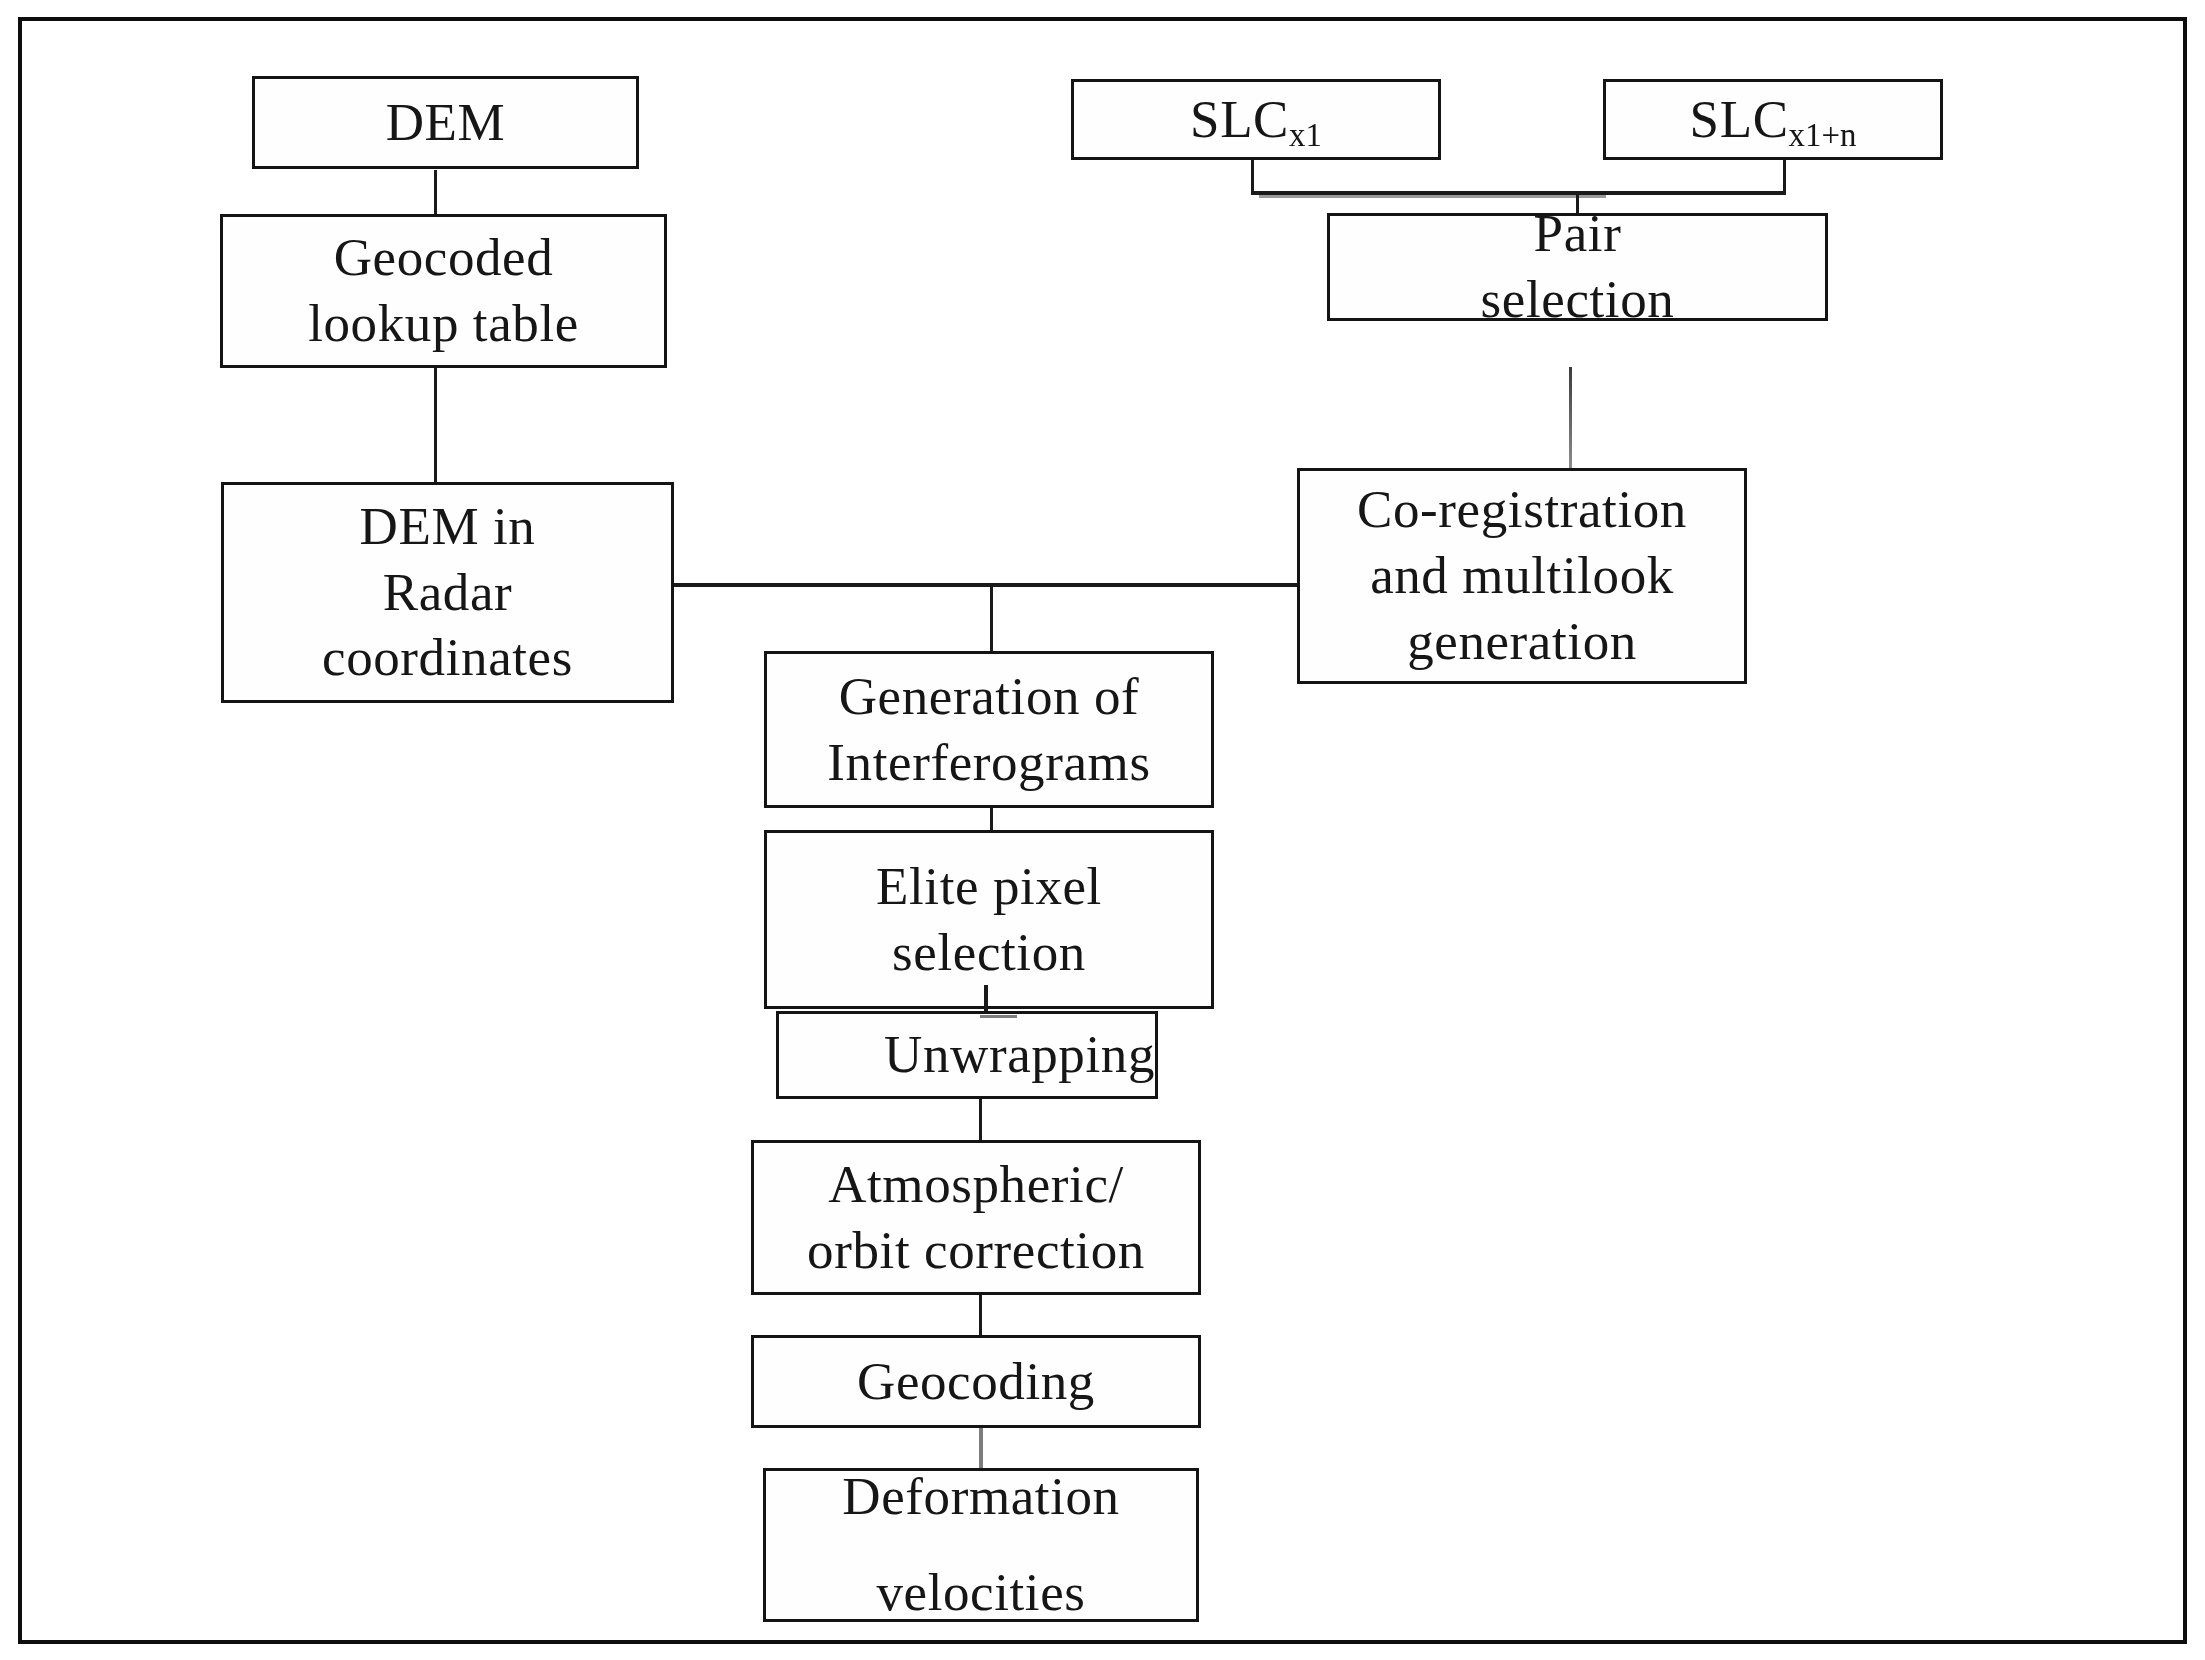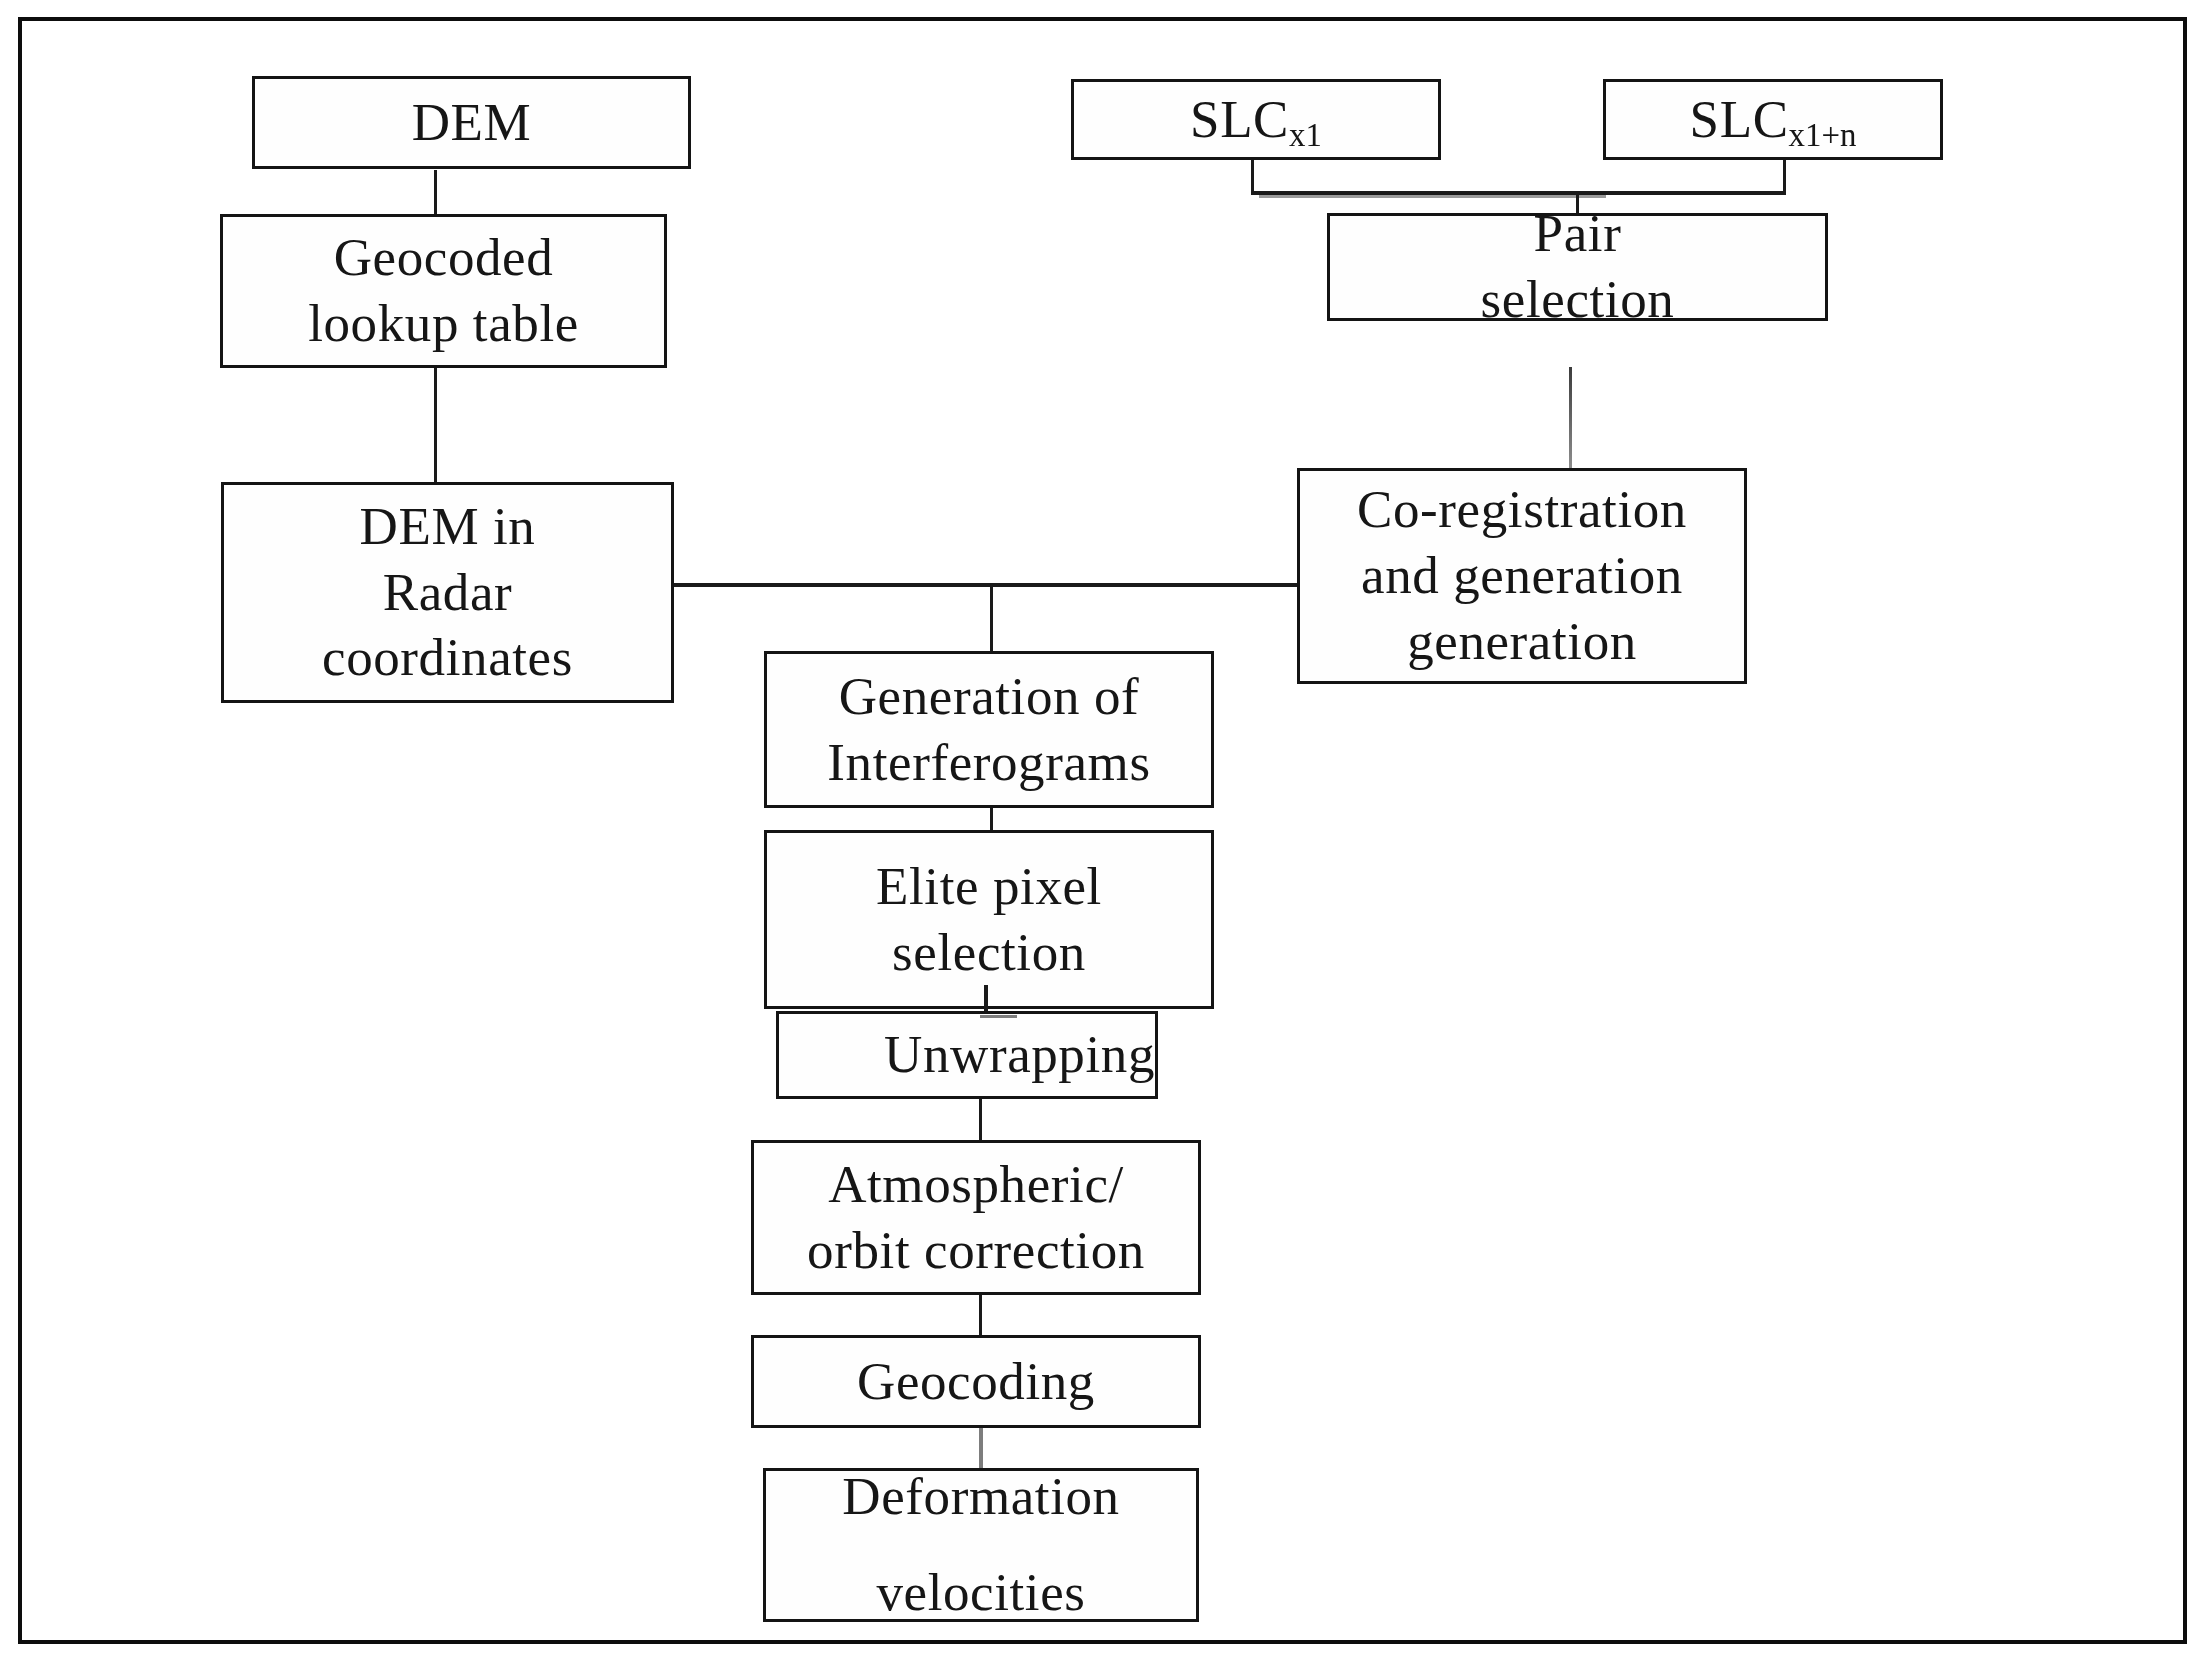--- a/index.html
+++ b/index.html
@@ -39,21 +39,21 @@
     position: relative;
     top: 0.30em;
     letter-spacing: 0;
   }
   .conn { position: absolute; background: #1a1a1a; }
   .conn.gray { background: #7d7d7d; }
   .conn.gray-light { background: #9a9a9a; }
   .conn.fade { background: linear-gradient(#3c3c3c, #8d8d8d); }
 
   
-  #n-dem       { left: 252px;  top: 76px;  width: 439px; height: 93px; }
+  #n-dem       { left: 252px;  top: 76px;  width: 387px; height: 93px; }
   #n-geocoded  { left: 220px;  top: 214px;  width: 447px; height: 154px; }
   #n-demradar  { left: 221px;  top: 482px;  width: 453px; height: 221px; }
   #n-slc1      { left: 1071px; top: 79px;  width: 370px; height: 81px; }
   #n-slc2      { left: 1603px; top: 79px;  width: 340px; height: 81px; }
   #n-pair      { left: 1327px; top: 213px;  width: 501px; height: 108px; justify-content: center; }
   #n-coreg     { left: 1297px; top: 468px;  width: 450px; height: 216px; }
   #n-gen       { left: 764px; top: 651px; width: 450px; height: 157px; }
   #n-elite     { left: 764px; top: 830px; width: 450px; height: 179px; }
   #n-unwrap    { left: 776px; top: 1011px; width: 382px; height: 88px; align-items: flex-end; }
   #n-atmos     { left: 751px; top: 1140px; width: 450px; height: 155px; }
@@ -107,21 +107,21 @@
     <span class="ln"><span>SLC</span><span class="sub">x1+n</span></span>
   </div>
 
   <div class="node" id="n-pair">
     <span class="ln">Pair</span>
     <span class="ln">selection</span>
   </div>
 
   <div class="node" id="n-coreg">
     <span class="ln">Co-registration</span>
-    <span class="ln">and generation</span>
+    <span class="ln">and multilook</span>
     <span class="ln">generation</span>
   </div>
 
   <div class="node" id="n-gen">
     <span class="ln">Generation of</span>
     <span class="ln">Interferograms</span>
   </div>
 
   <div class="node" id="n-elite">
     <span class="ln">Elite pixel</span>

